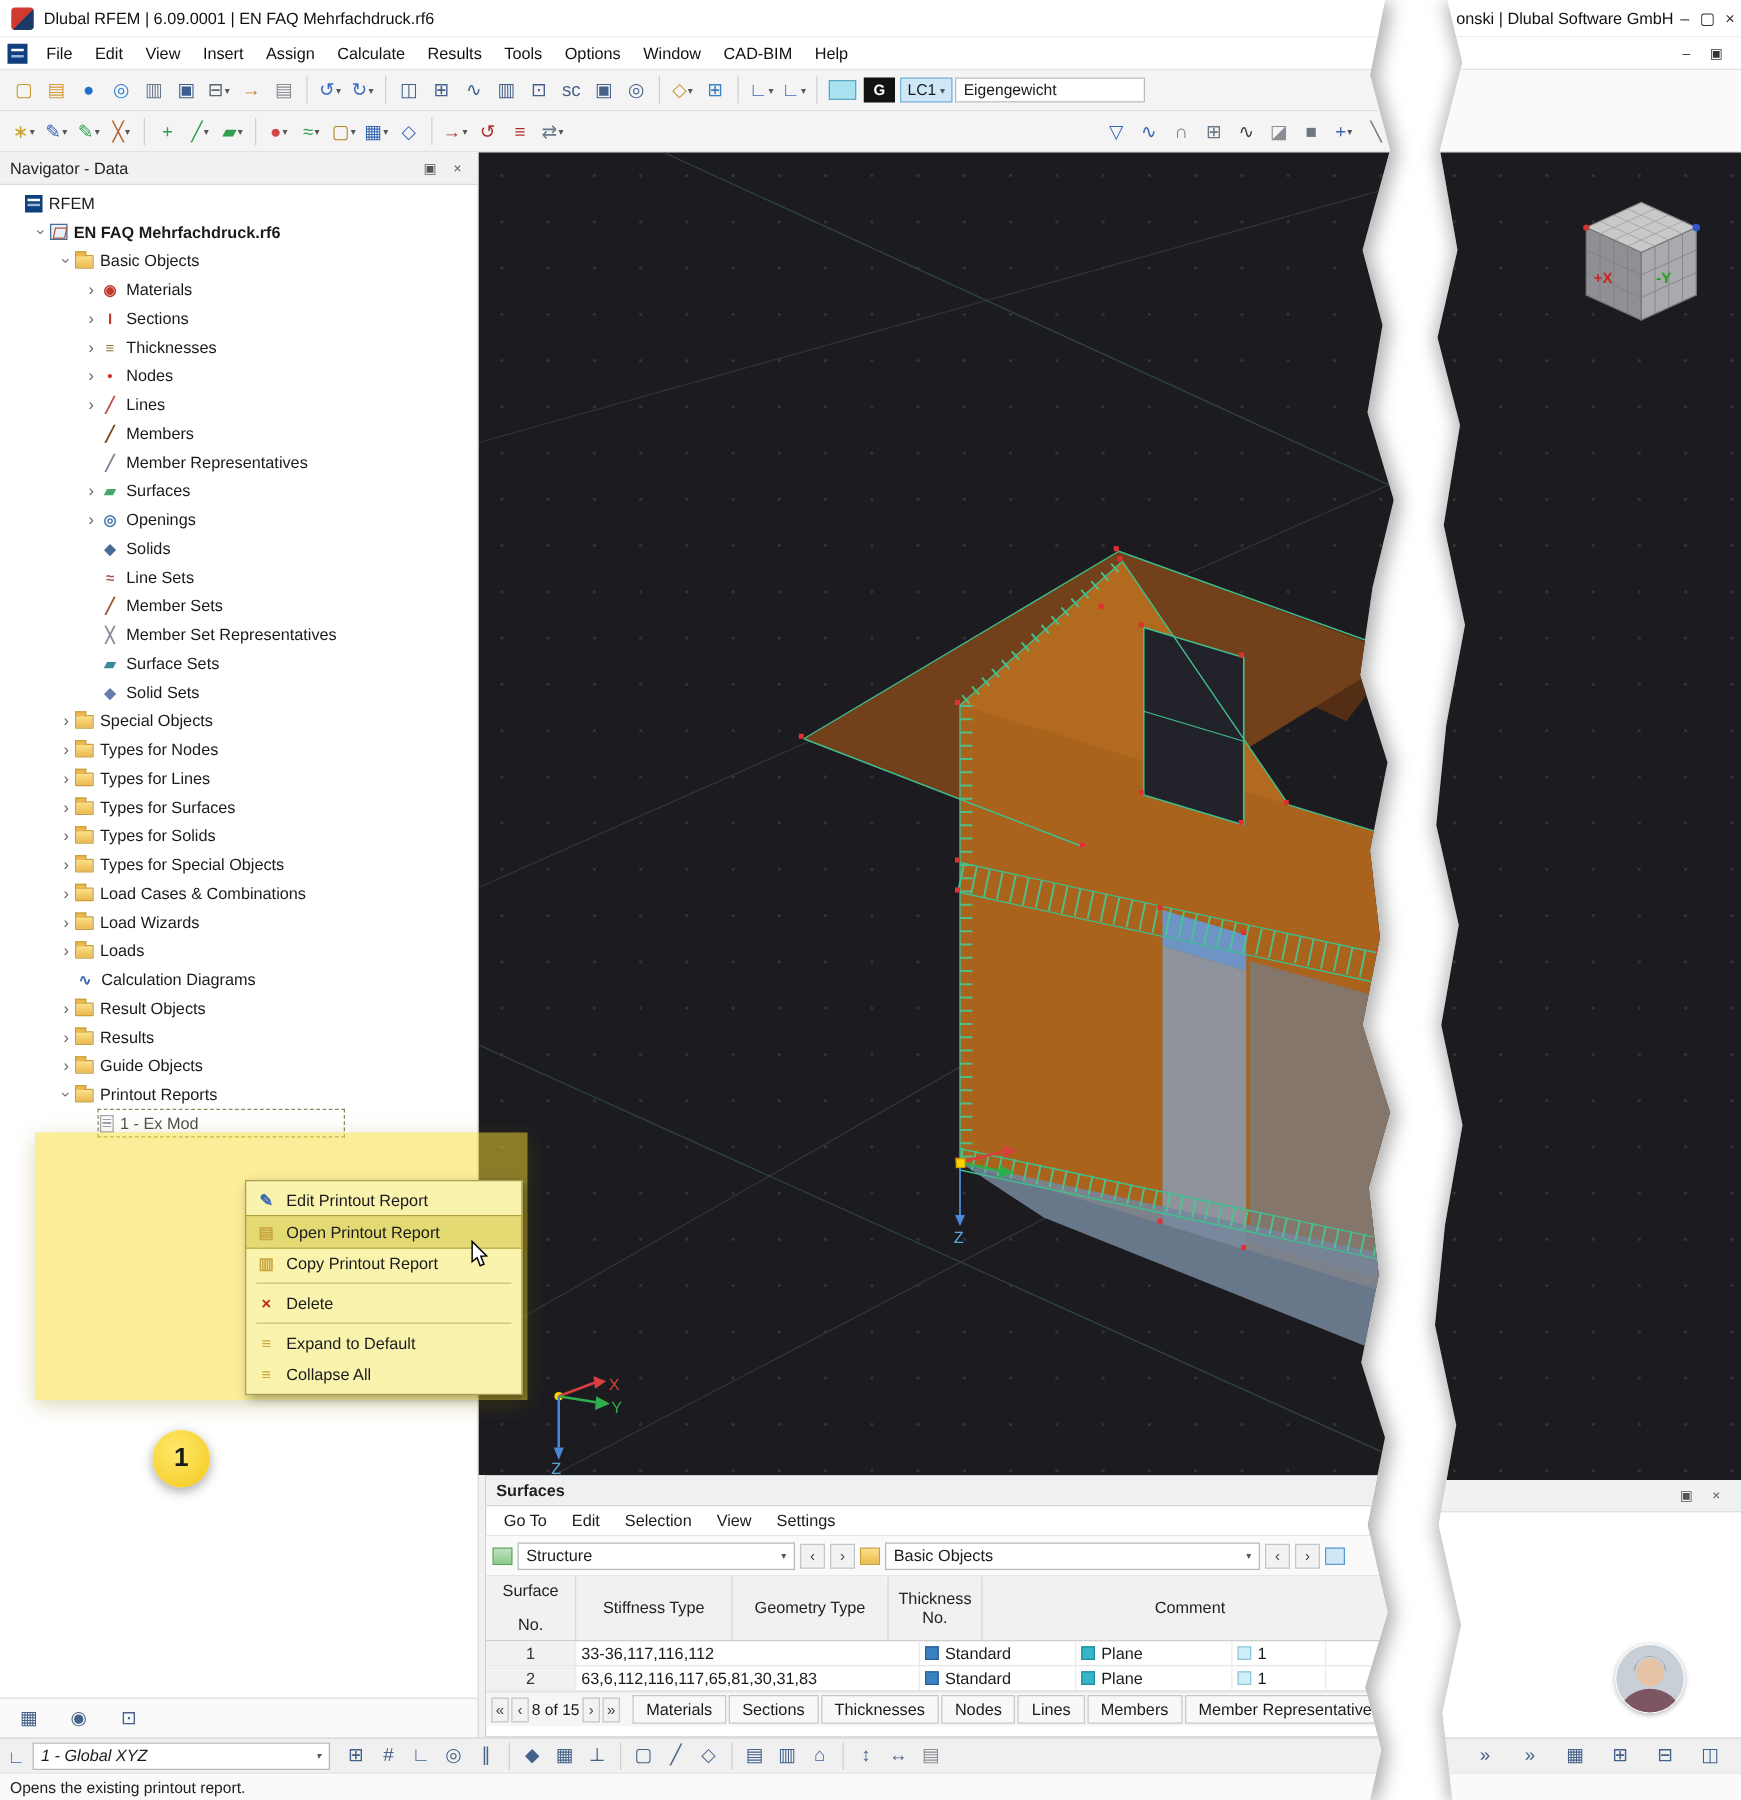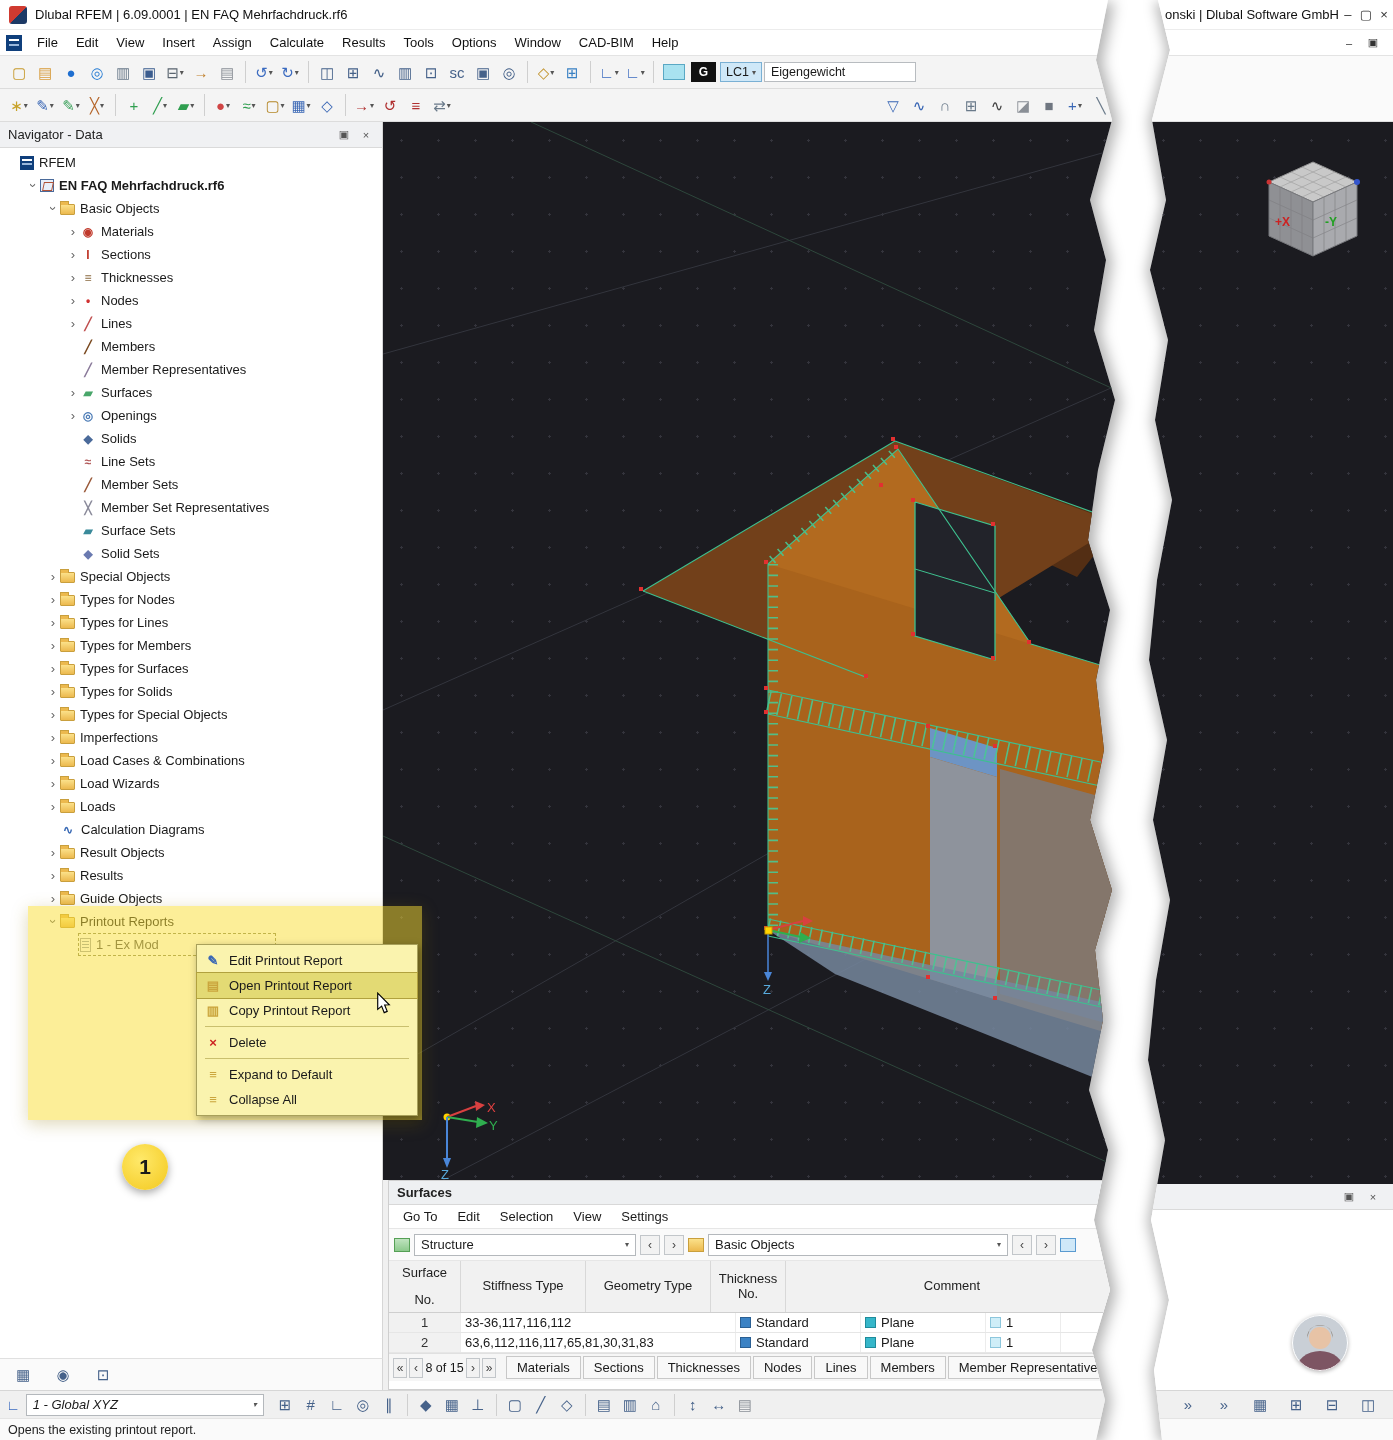--- a/index.html
+++ b/index.html
@@ -507,26 +507,20 @@
               <span class="tlabel">Types for Nodes</span>
             </div>
 
             <div class="trow">
               <span class="indent" style="width: 46px;"></span>
               <span class="chev right"></span>
               <span class="ticon folder"></span>
               <span class="tlabel">Types for Lines</span>
             </div>
 
-            <div class="trow">
-              <span class="indent" style="width: 46px;"></span>
-              <span class="chev right"></span>
-              <span class="ticon folder"></span>
-              <span class="tlabel">Types for Members</span>
-            </div>
 
             <div class="trow">
               <span class="indent" style="width: 46px;"></span>
               <span class="chev right"></span>
               <span class="ticon folder"></span>
               <span class="tlabel">Types for Surfaces</span>
             </div>
 
             <div class="trow">
               <span class="indent" style="width: 46px;"></span>
@@ -535,26 +529,20 @@
               <span class="tlabel">Types for Solids</span>
             </div>
 
             <div class="trow">
               <span class="indent" style="width: 46px;"></span>
               <span class="chev right"></span>
               <span class="ticon folder"></span>
               <span class="tlabel">Types for Special Objects</span>
             </div>
 
-            <div class="trow">
-              <span class="indent" style="width: 46px;"></span>
-              <span class="chev right"></span>
-              <span class="ticon folder"></span>
-              <span class="tlabel">Imperfections</span>
-            </div>
 
             <div class="trow">
               <span class="indent" style="width: 46px;"></span>
               <span class="chev right"></span>
               <span class="ticon folder"></span>
               <span class="tlabel">Load Cases &amp; Combinations</span>
             </div>
 
             <div class="trow">
               <span class="indent" style="width: 46px;"></span>

